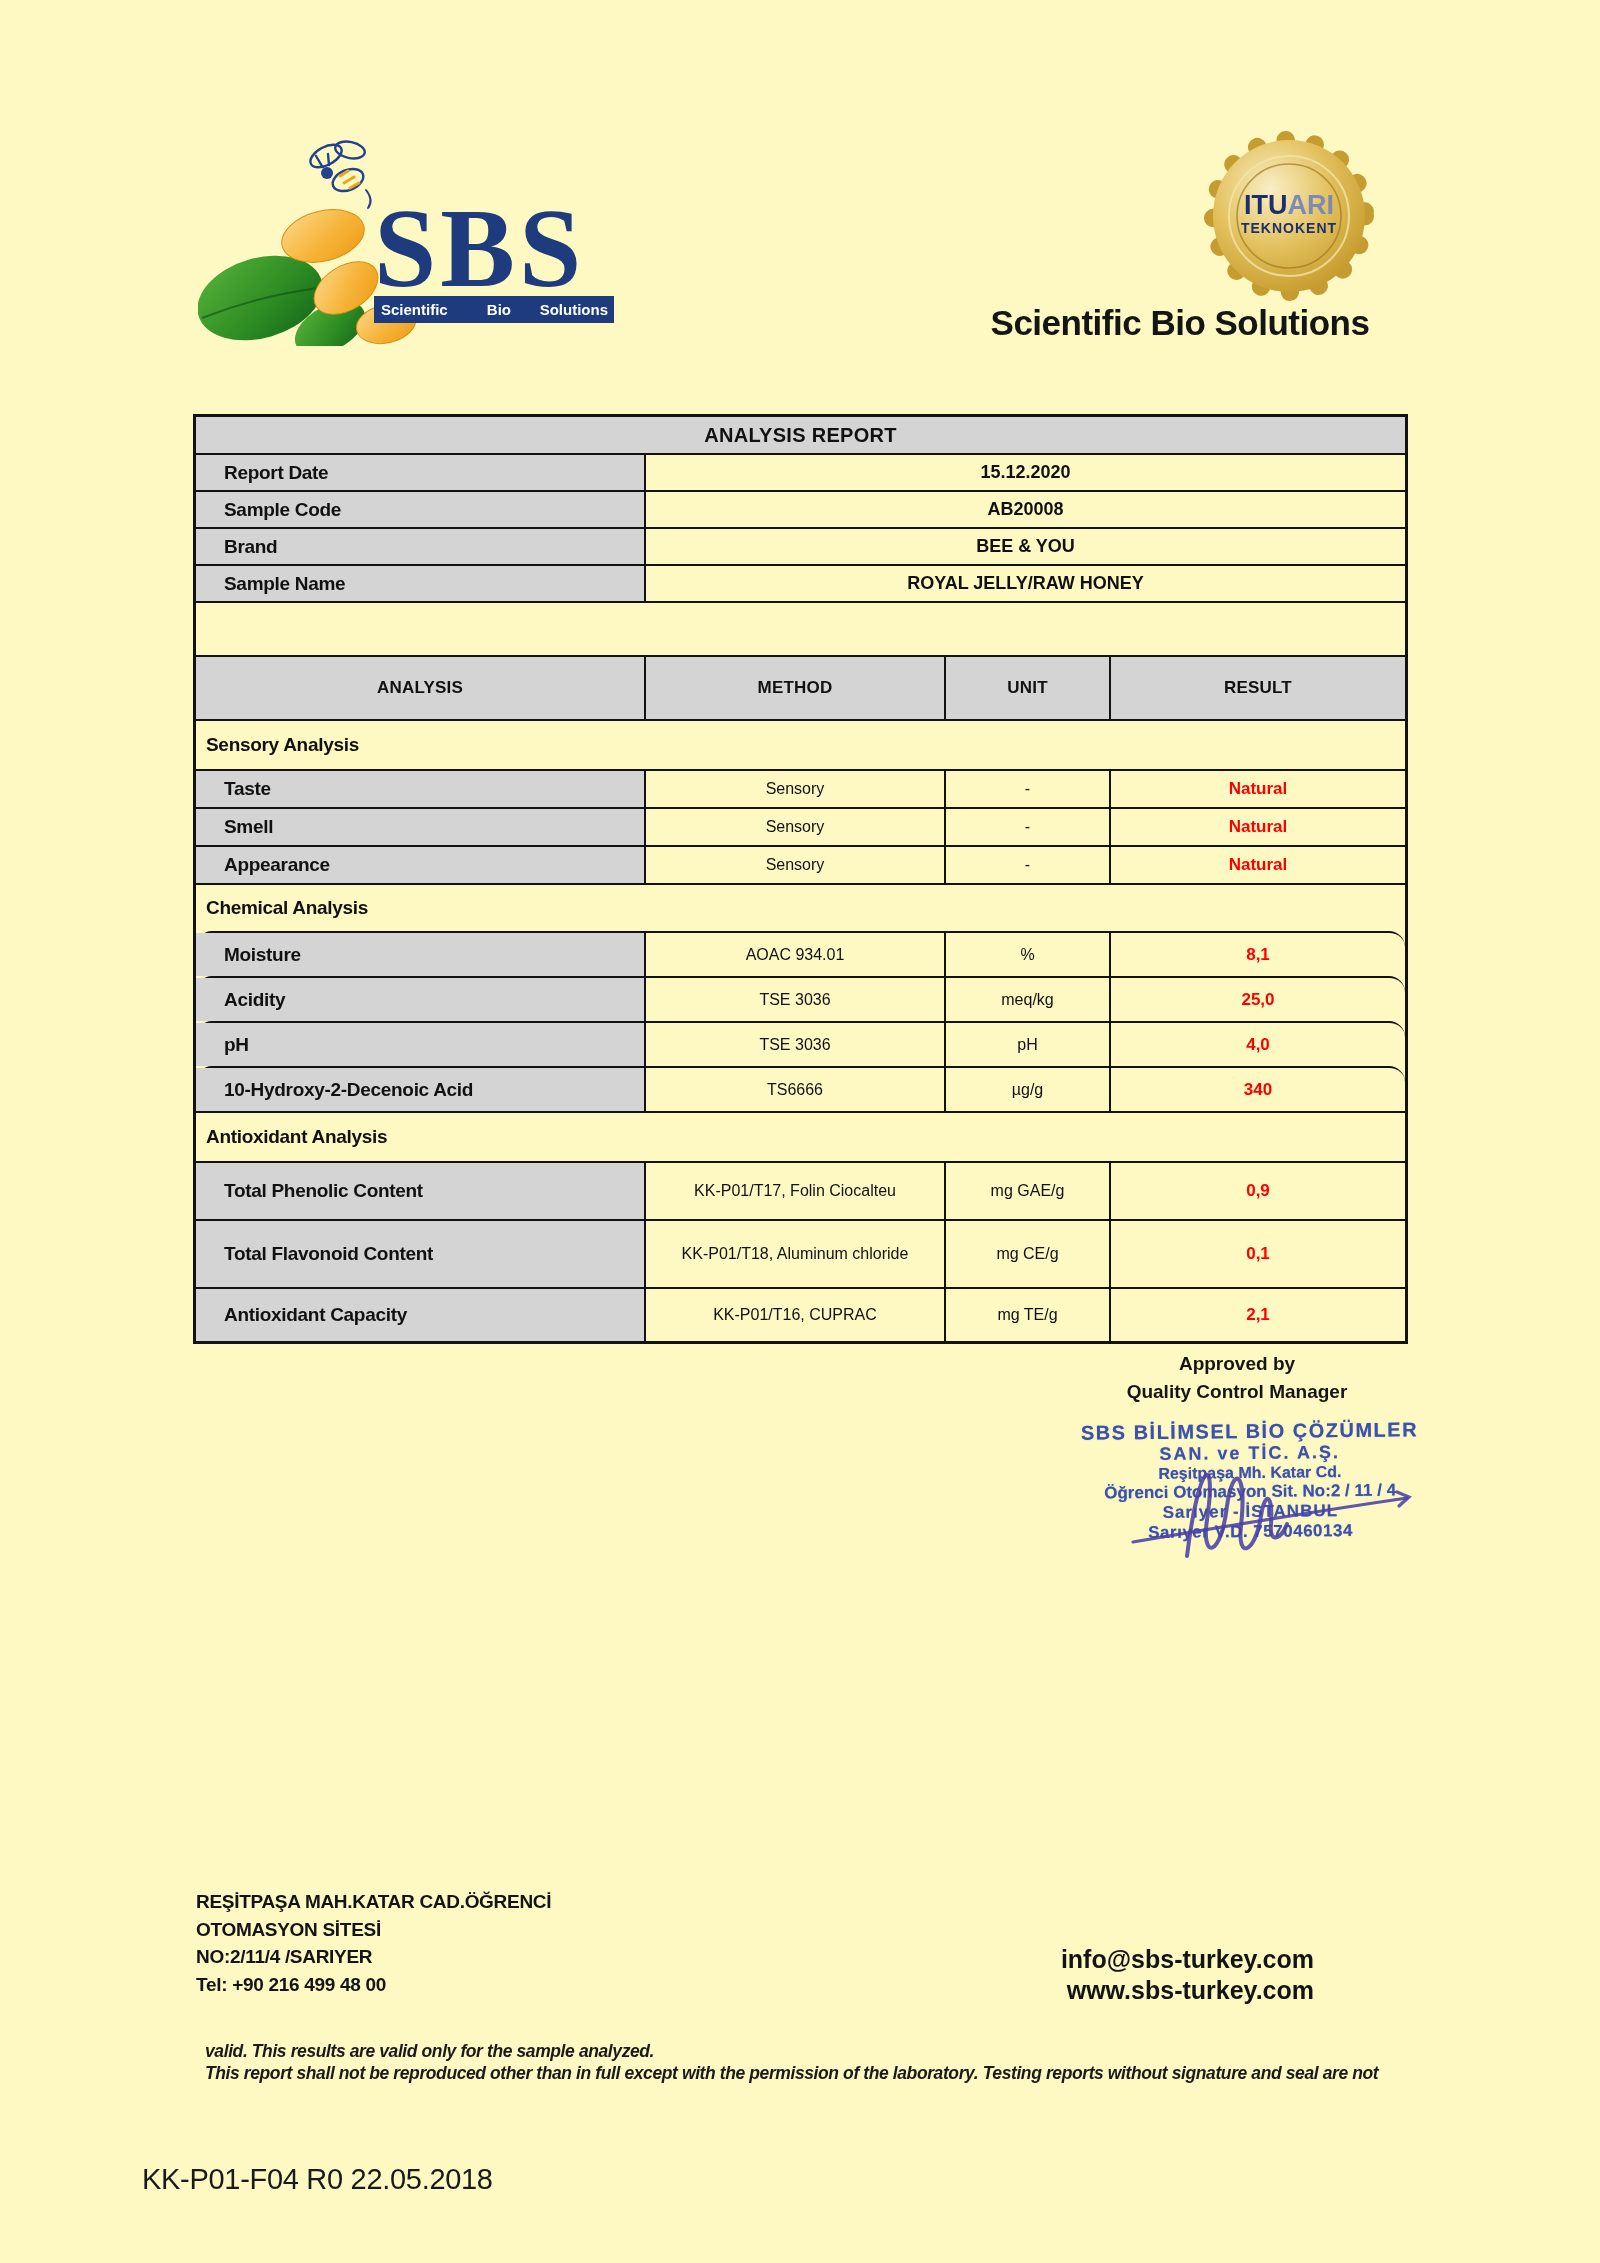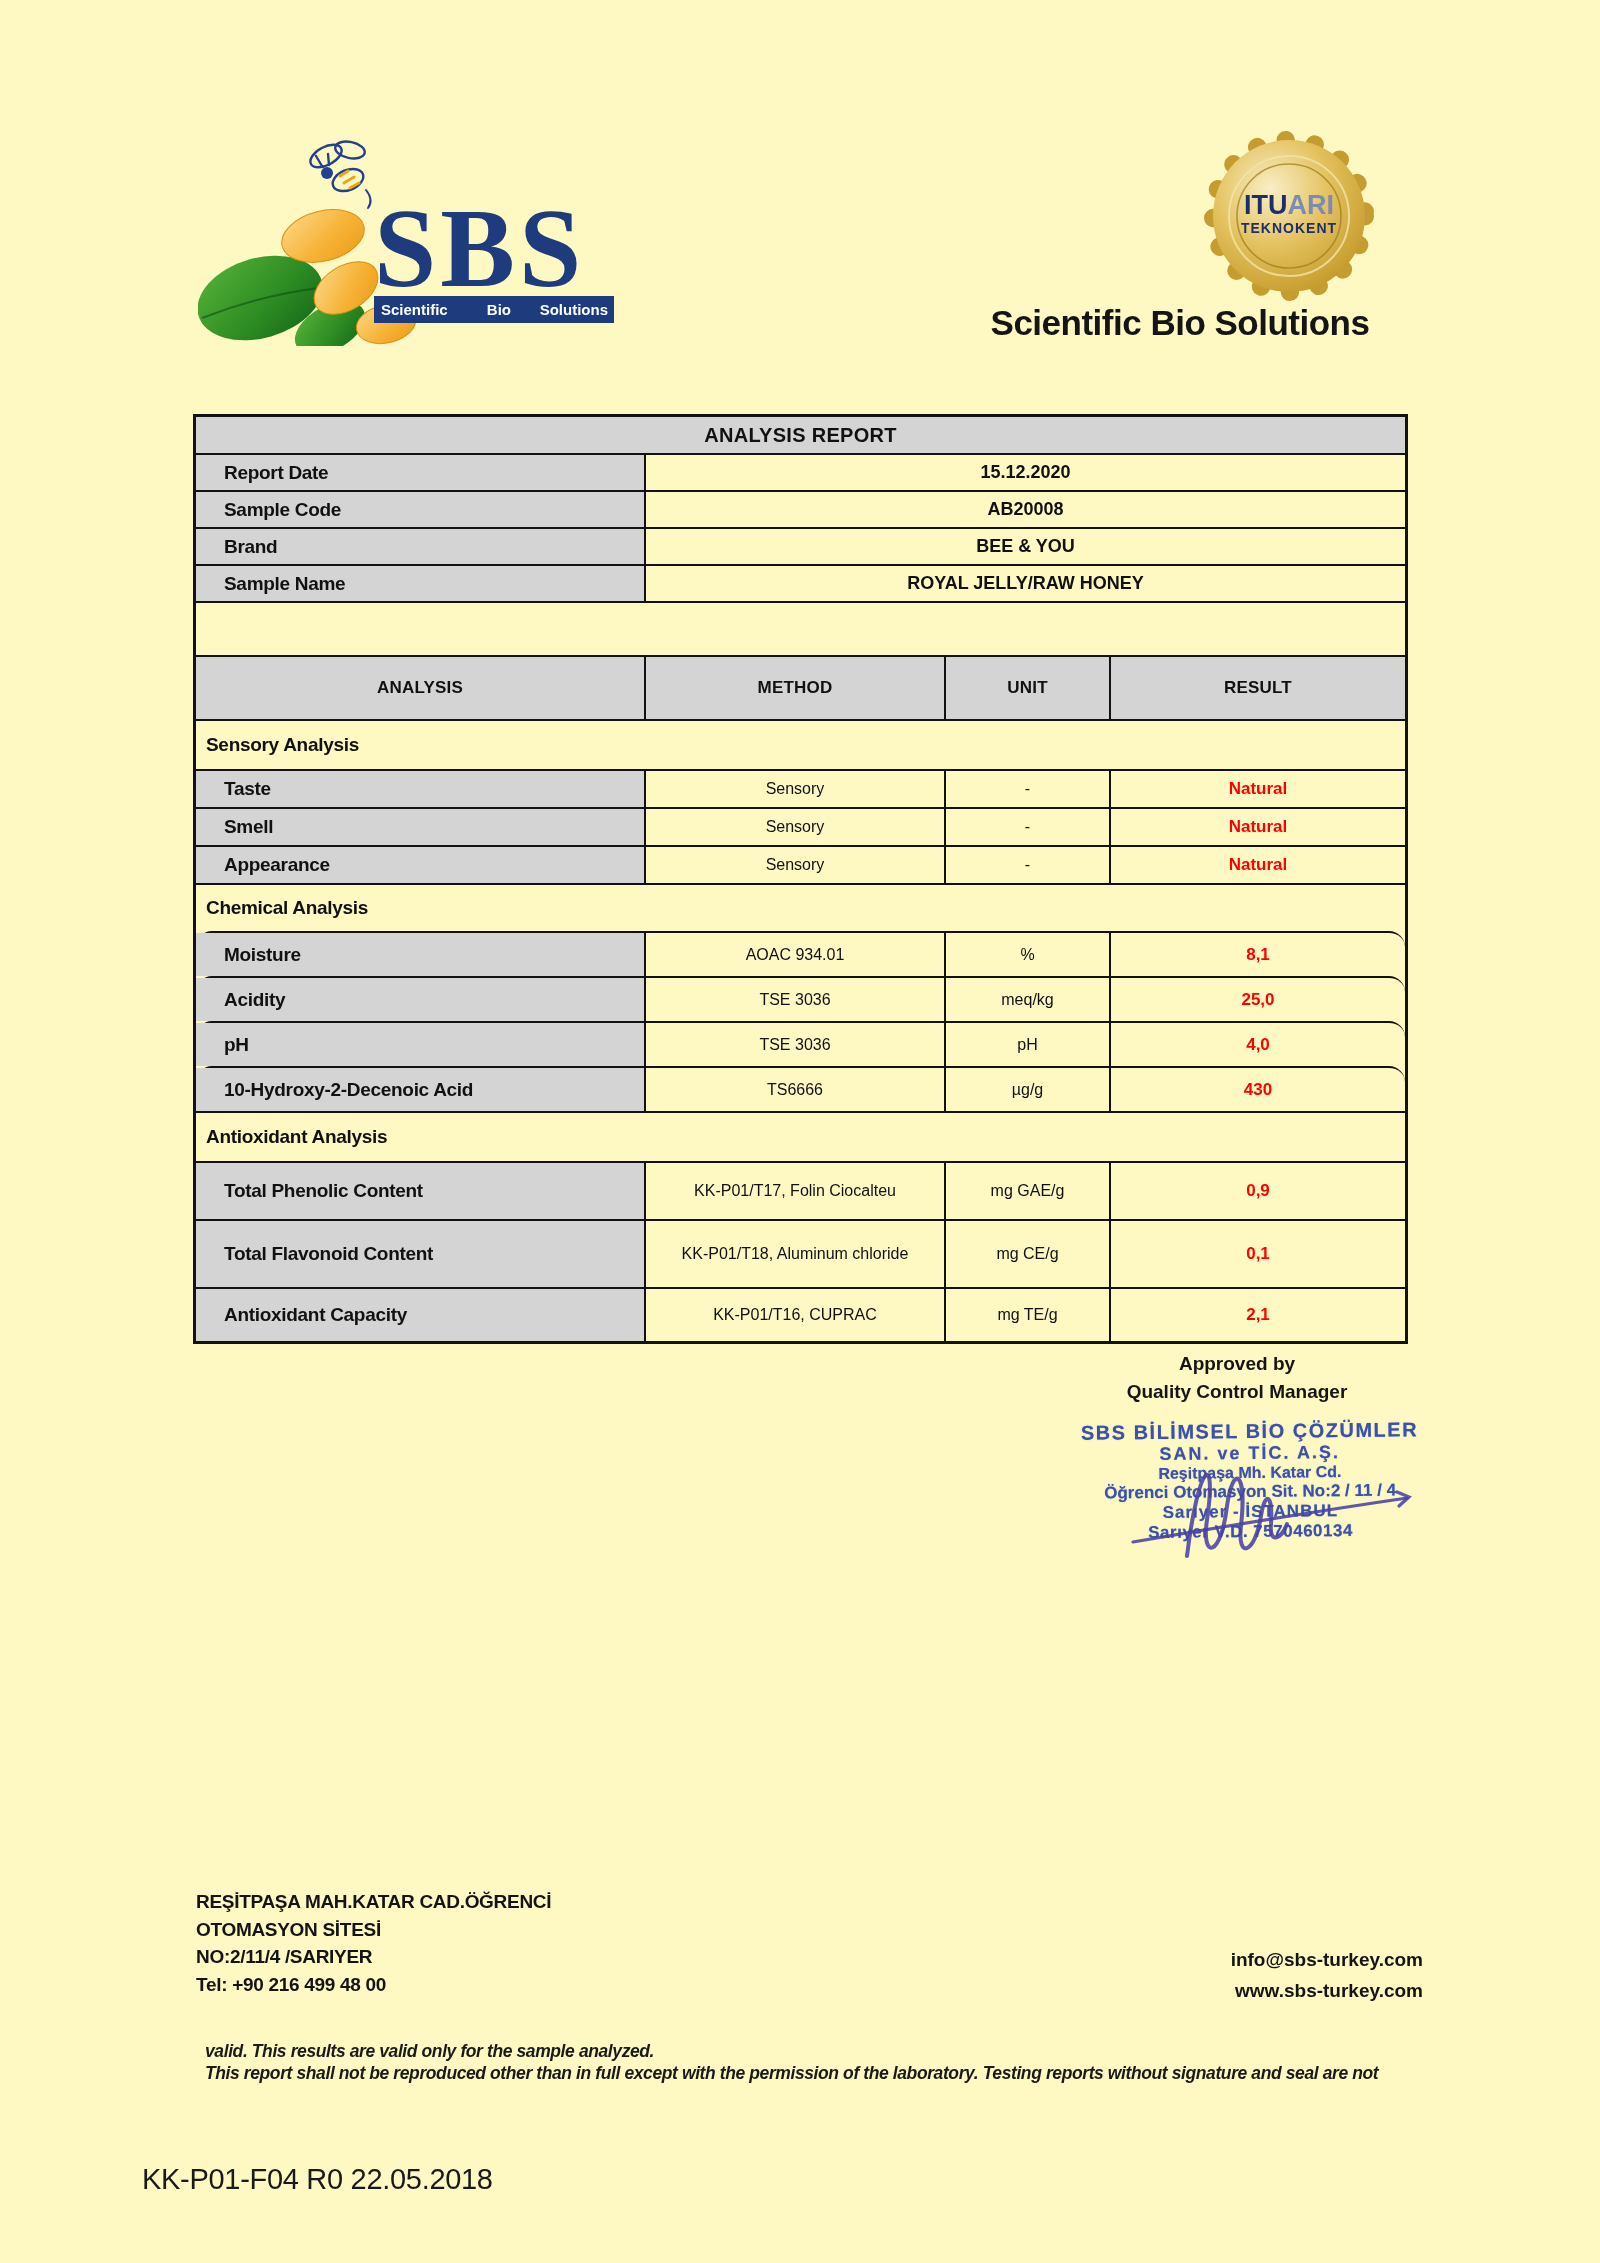--- a/index.html
+++ b/index.html
@@ -52,22 +52,22 @@
   .st1{font-size:18px;letter-spacing:2px;}
   .st2{font-size:16px;}
   .st3{font-size:17px;}
   .st4{font-size:17px;letter-spacing:1px;}
   .st5{font-size:17px;letter-spacing:.5px;}
   .sig-svg{position:absolute;left:1115px;top:1428px;width:310px;height:160px;pointer-events:none;}
 
   
   .address{position:absolute;left:196px;top:1888px;font-size:19px;font-weight:bold;
            line-height:27.5px;letter-spacing:-0.3px;color:#141414;}
-  .contact{position:absolute;left:1071px;top:1944px;width:352px;text-align:right;
-           font-size:19px;font-weight:bold;line-height:31px;color:#141414;}
+  .contact{position:absolute;left:962px;top:1944px;width:352px;text-align:right;
+           font-size:25px;font-weight:bold;line-height:31px;color:#141414;}
   .disclaimer{position:absolute;left:205px;top:2040px;width:1290px;
               font-size:17.5px;font-style:italic;font-weight:bold;letter-spacing:-0.4px;
               line-height:22px;color:#1a1a1a;white-space:nowrap;}
   .doccode{position:absolute;left:142px;top:2163px;font-size:29px;font-weight:400;
            letter-spacing:-0.3px;color:#1a1a1a;}
 </style>
 </head>
 <body>
 
 <div class="page">
@@ -219,21 +219,21 @@
     <div class="row r-chem">
       <div class="cell c1 gray lbl">pH</div>
       <div class="cell c2 center method">TSE 3036</div>
       <div class="cell c3 center unit">pH</div>
       <div class="cell c4 center result">4,0</div>
     </div>
     <div class="row r-chem">
       <div class="cell c1 gray lbl">10-Hydroxy-2-Decenoic Acid</div>
       <div class="cell c2 center method">TS6666</div>
       <div class="cell c3 center unit">µg/g</div>
-      <div class="cell c4 center result">430</div>
+      <div class="cell c4 center result">340</div>
     </div>
 
     <div class="row sec-row">
       <div class="cell sec-cell">Antioxidant Analysis</div>
     </div>
     <div class="row r-a1">
       <div class="cell c1 gray lbl">Total Phenolic Content</div>
       <div class="cell c2 center method">KK-P01/T17, Folin Ciocalteu</div>
       <div class="cell c3 center unit">mg GAE/g</div>
       <div class="cell c4 center result">0,9</div>

